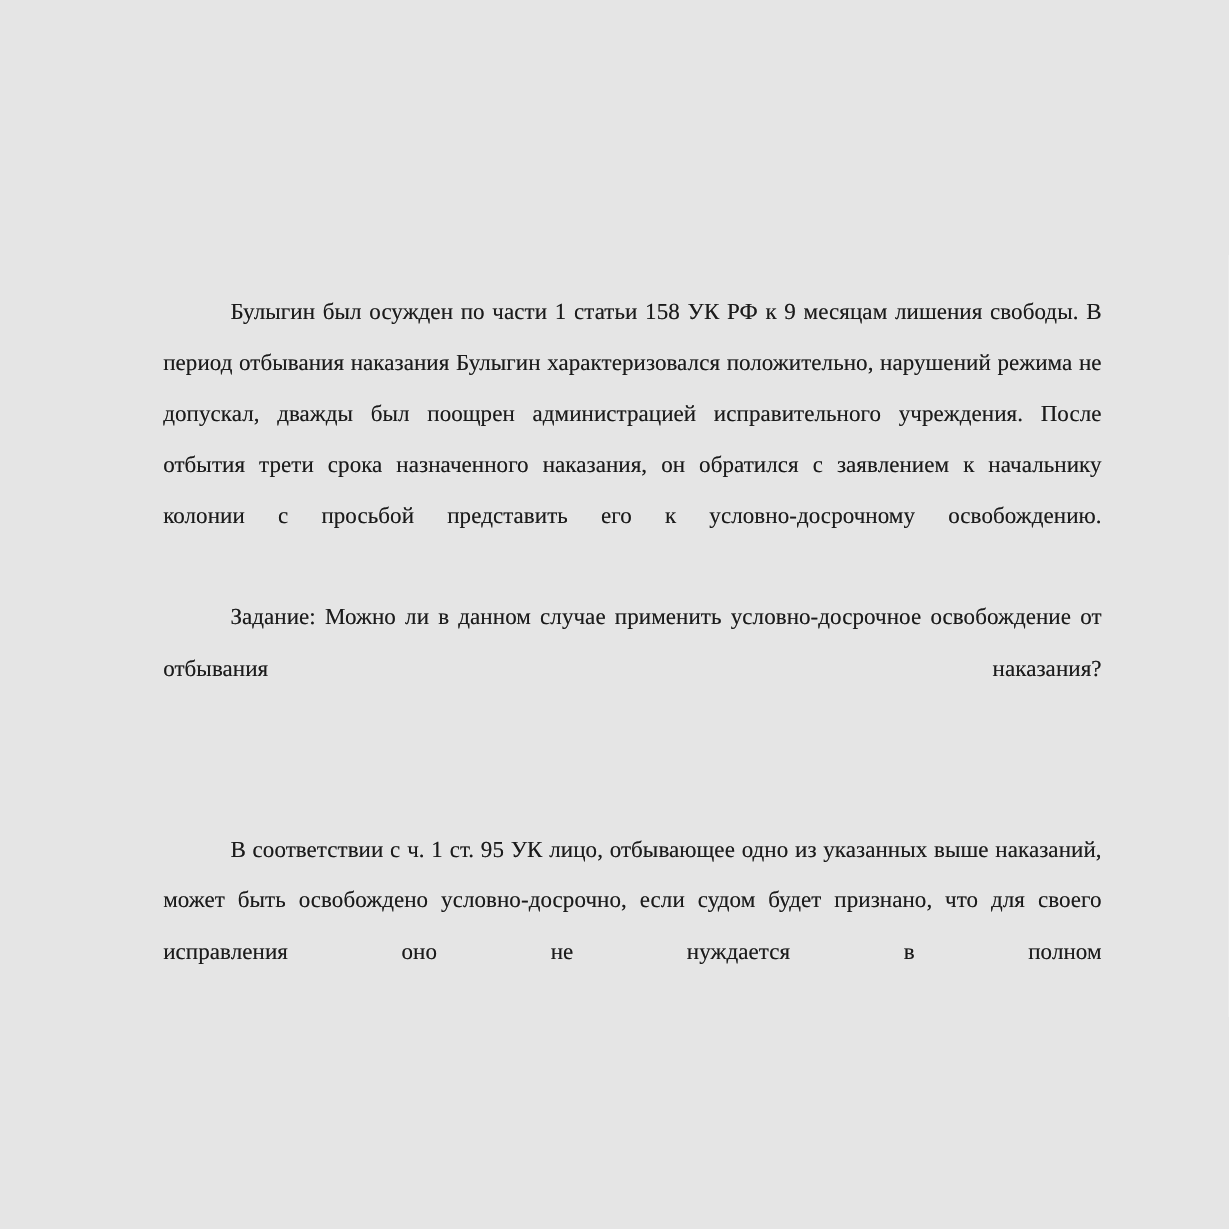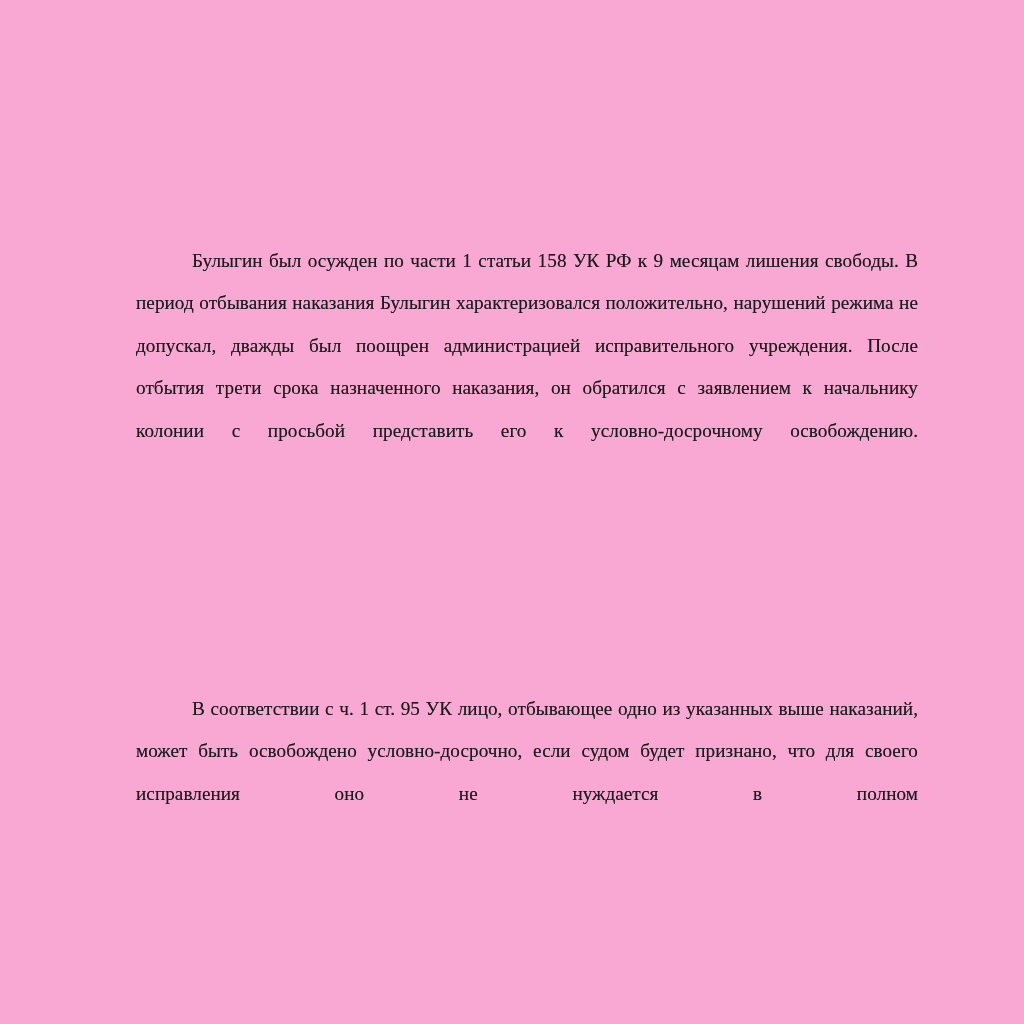--- a/index.html
+++ b/index.html
@@ -14,21 +14,21 @@
     overflow: hidden;
     font-family: "Liberation Serif", "DejaVu Serif", serif;
     color: #1b1b1b;
     -webkit-font-smoothing: antialiased;
   }
 
   .page {
     position: relative;
     width: 1024px;
     height: 1024px;
-    background: #f9a8d4;
+    background: #e5e5e5;
   }
 
   
   .text-column {
     position: absolute;
     left: 136px;
     top: 240px;
     width: 782px;
   }
 
@@ -68,20 +68,21 @@
 </style>
 </head>
 <body>
 
 <div class="page">
 
   <div class="text-column">
 
     <p class="doc-para">Булыгин был осужден по части 1 статьи 158 УК РФ к 9 месяцам лишения свободы. В период отбывания наказания Булыгин характеризовался положительно, нарушений режима не допускал, дважды был поощрен администрацией исправительного учреждения. После отбытия трети срока назначенного наказания, он обратился с заявлением к начальнику колонии с просьбой представить его к условно-досрочному освобождению.</p>
 
+    <p class="doc-para">Задание: Можно ли в данном случае применить условно-досрочное освобождение от отбывания наказания?</p>
 
   </div>
 
   <div class="block-b">
 
     <p class="doc-para">В соответствии с ч. 1 ст. 95 УК лицо, отбывающее одно из указанных выше наказаний, может быть освобождено условно-досрочно, если судом будет признано, что для своего исправления оно не нуждается в полном</p>
 
   </div>
 
 </div>

